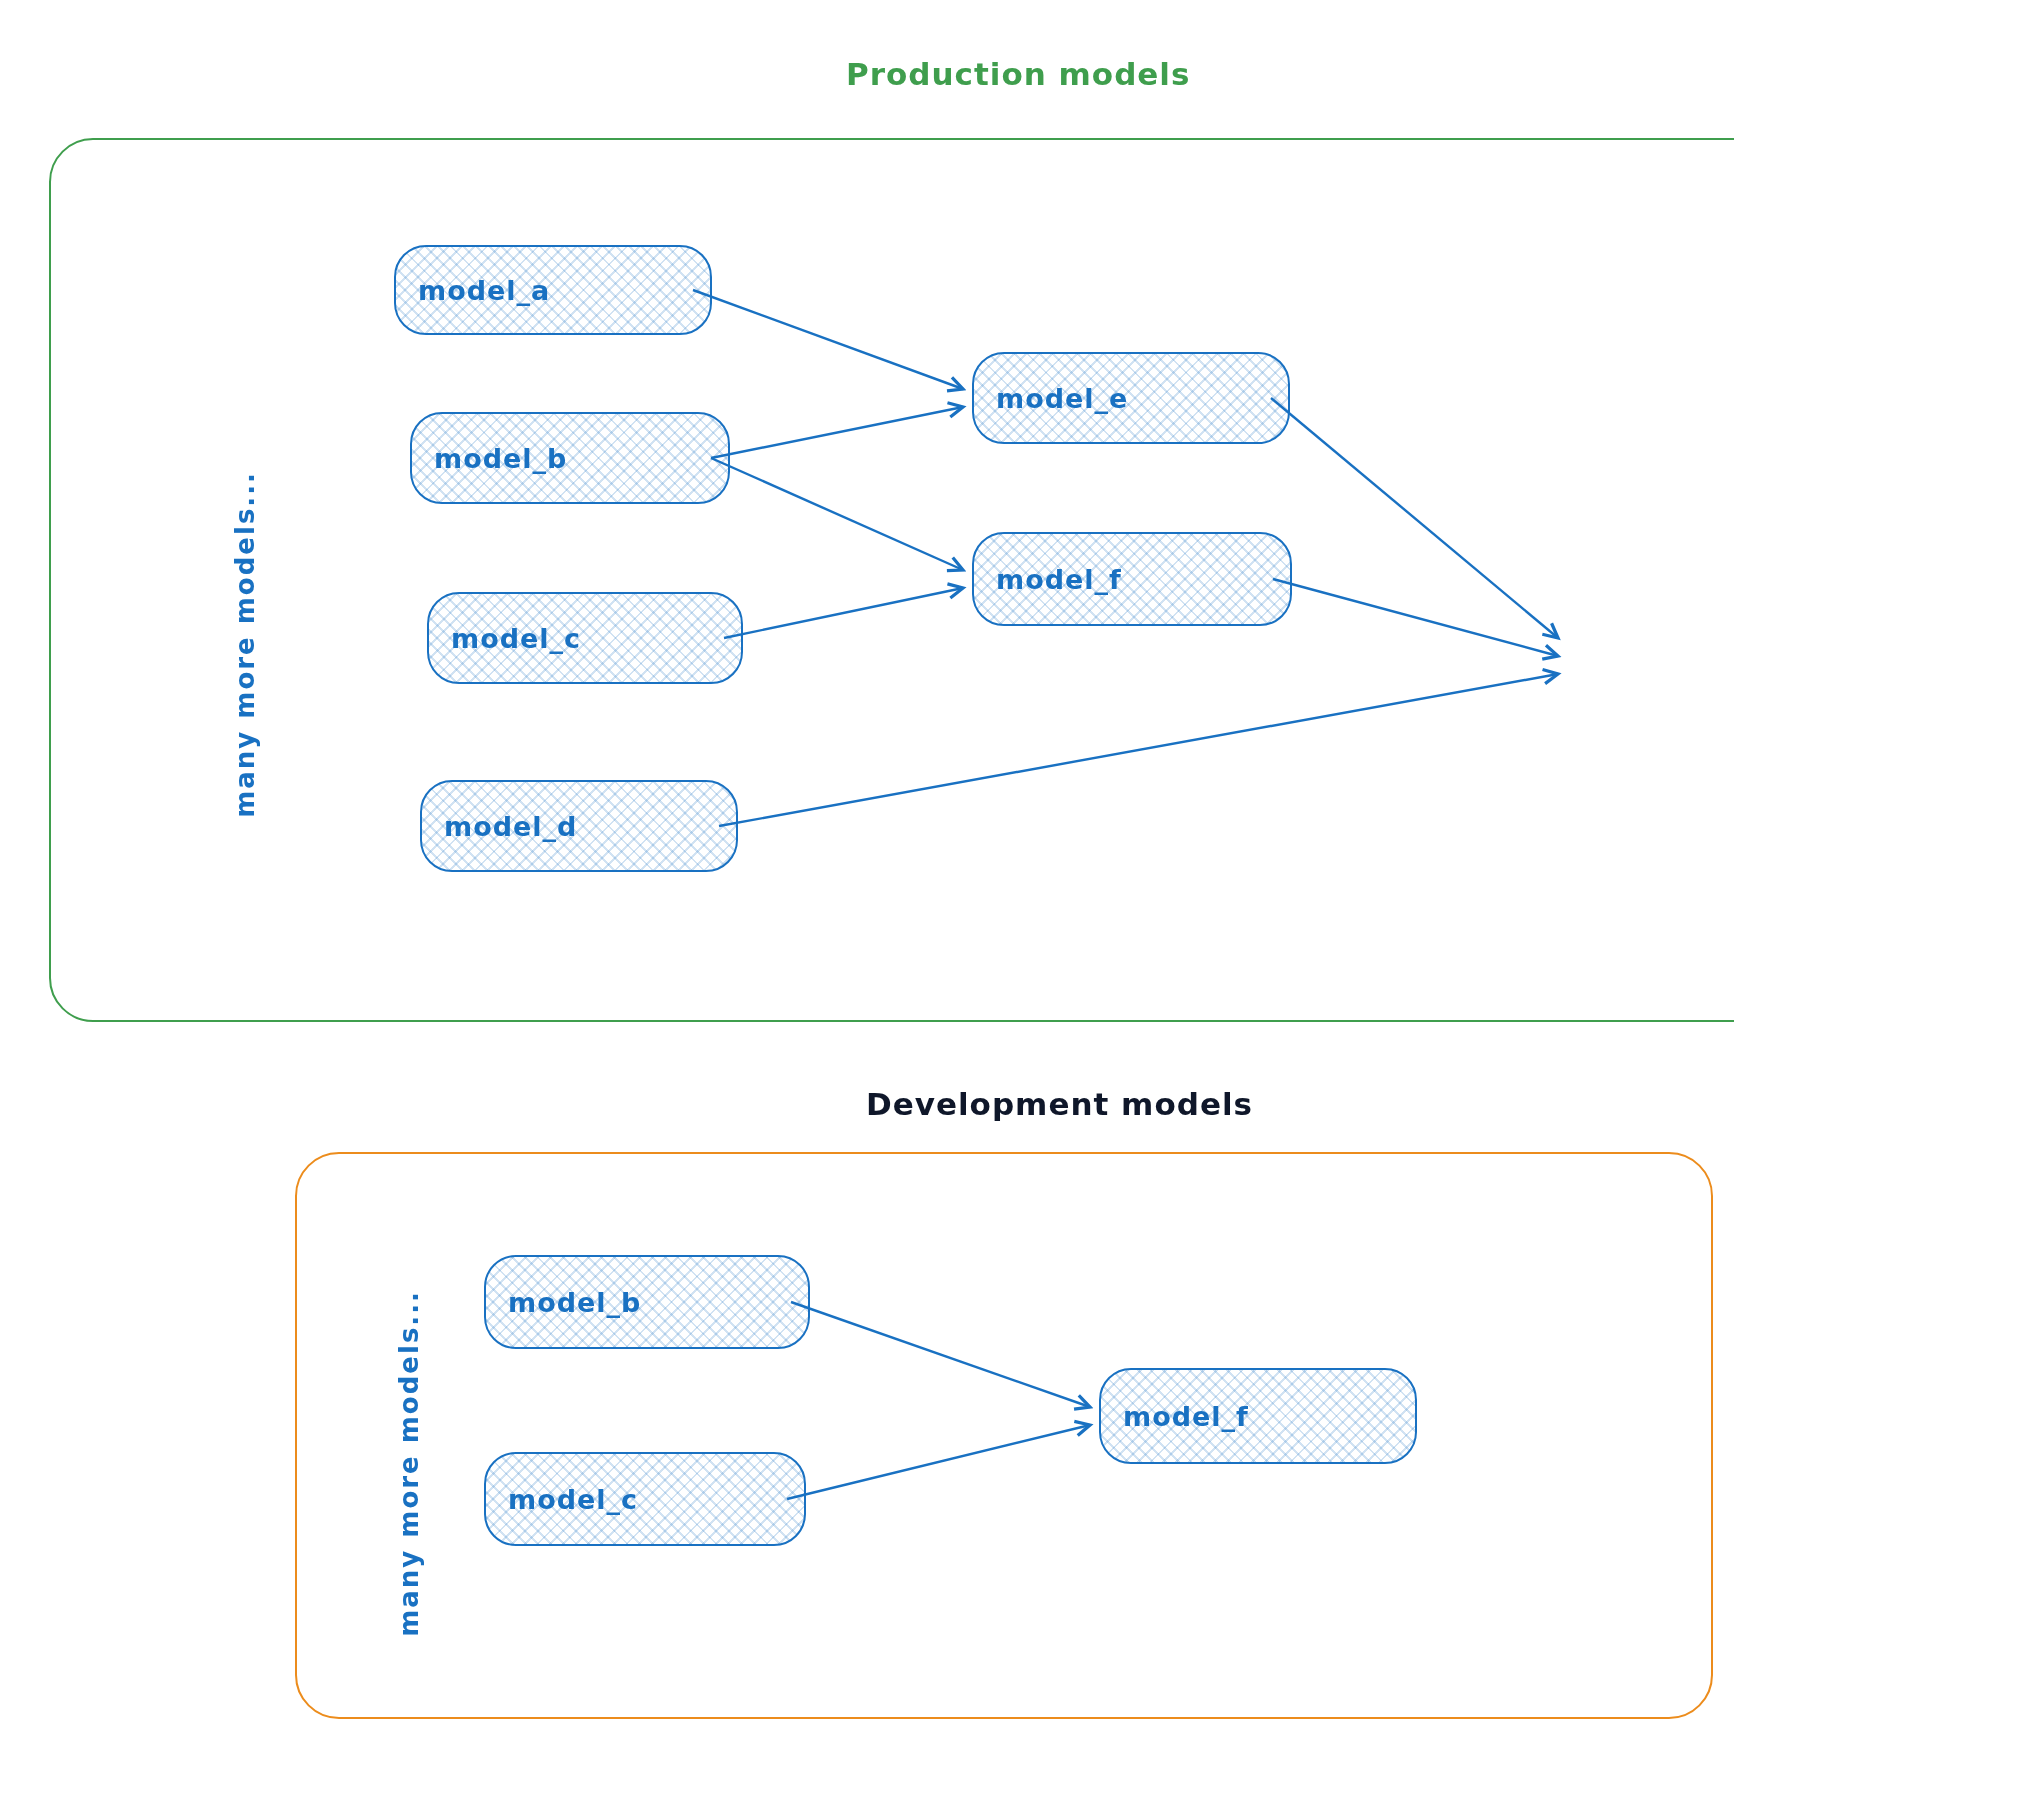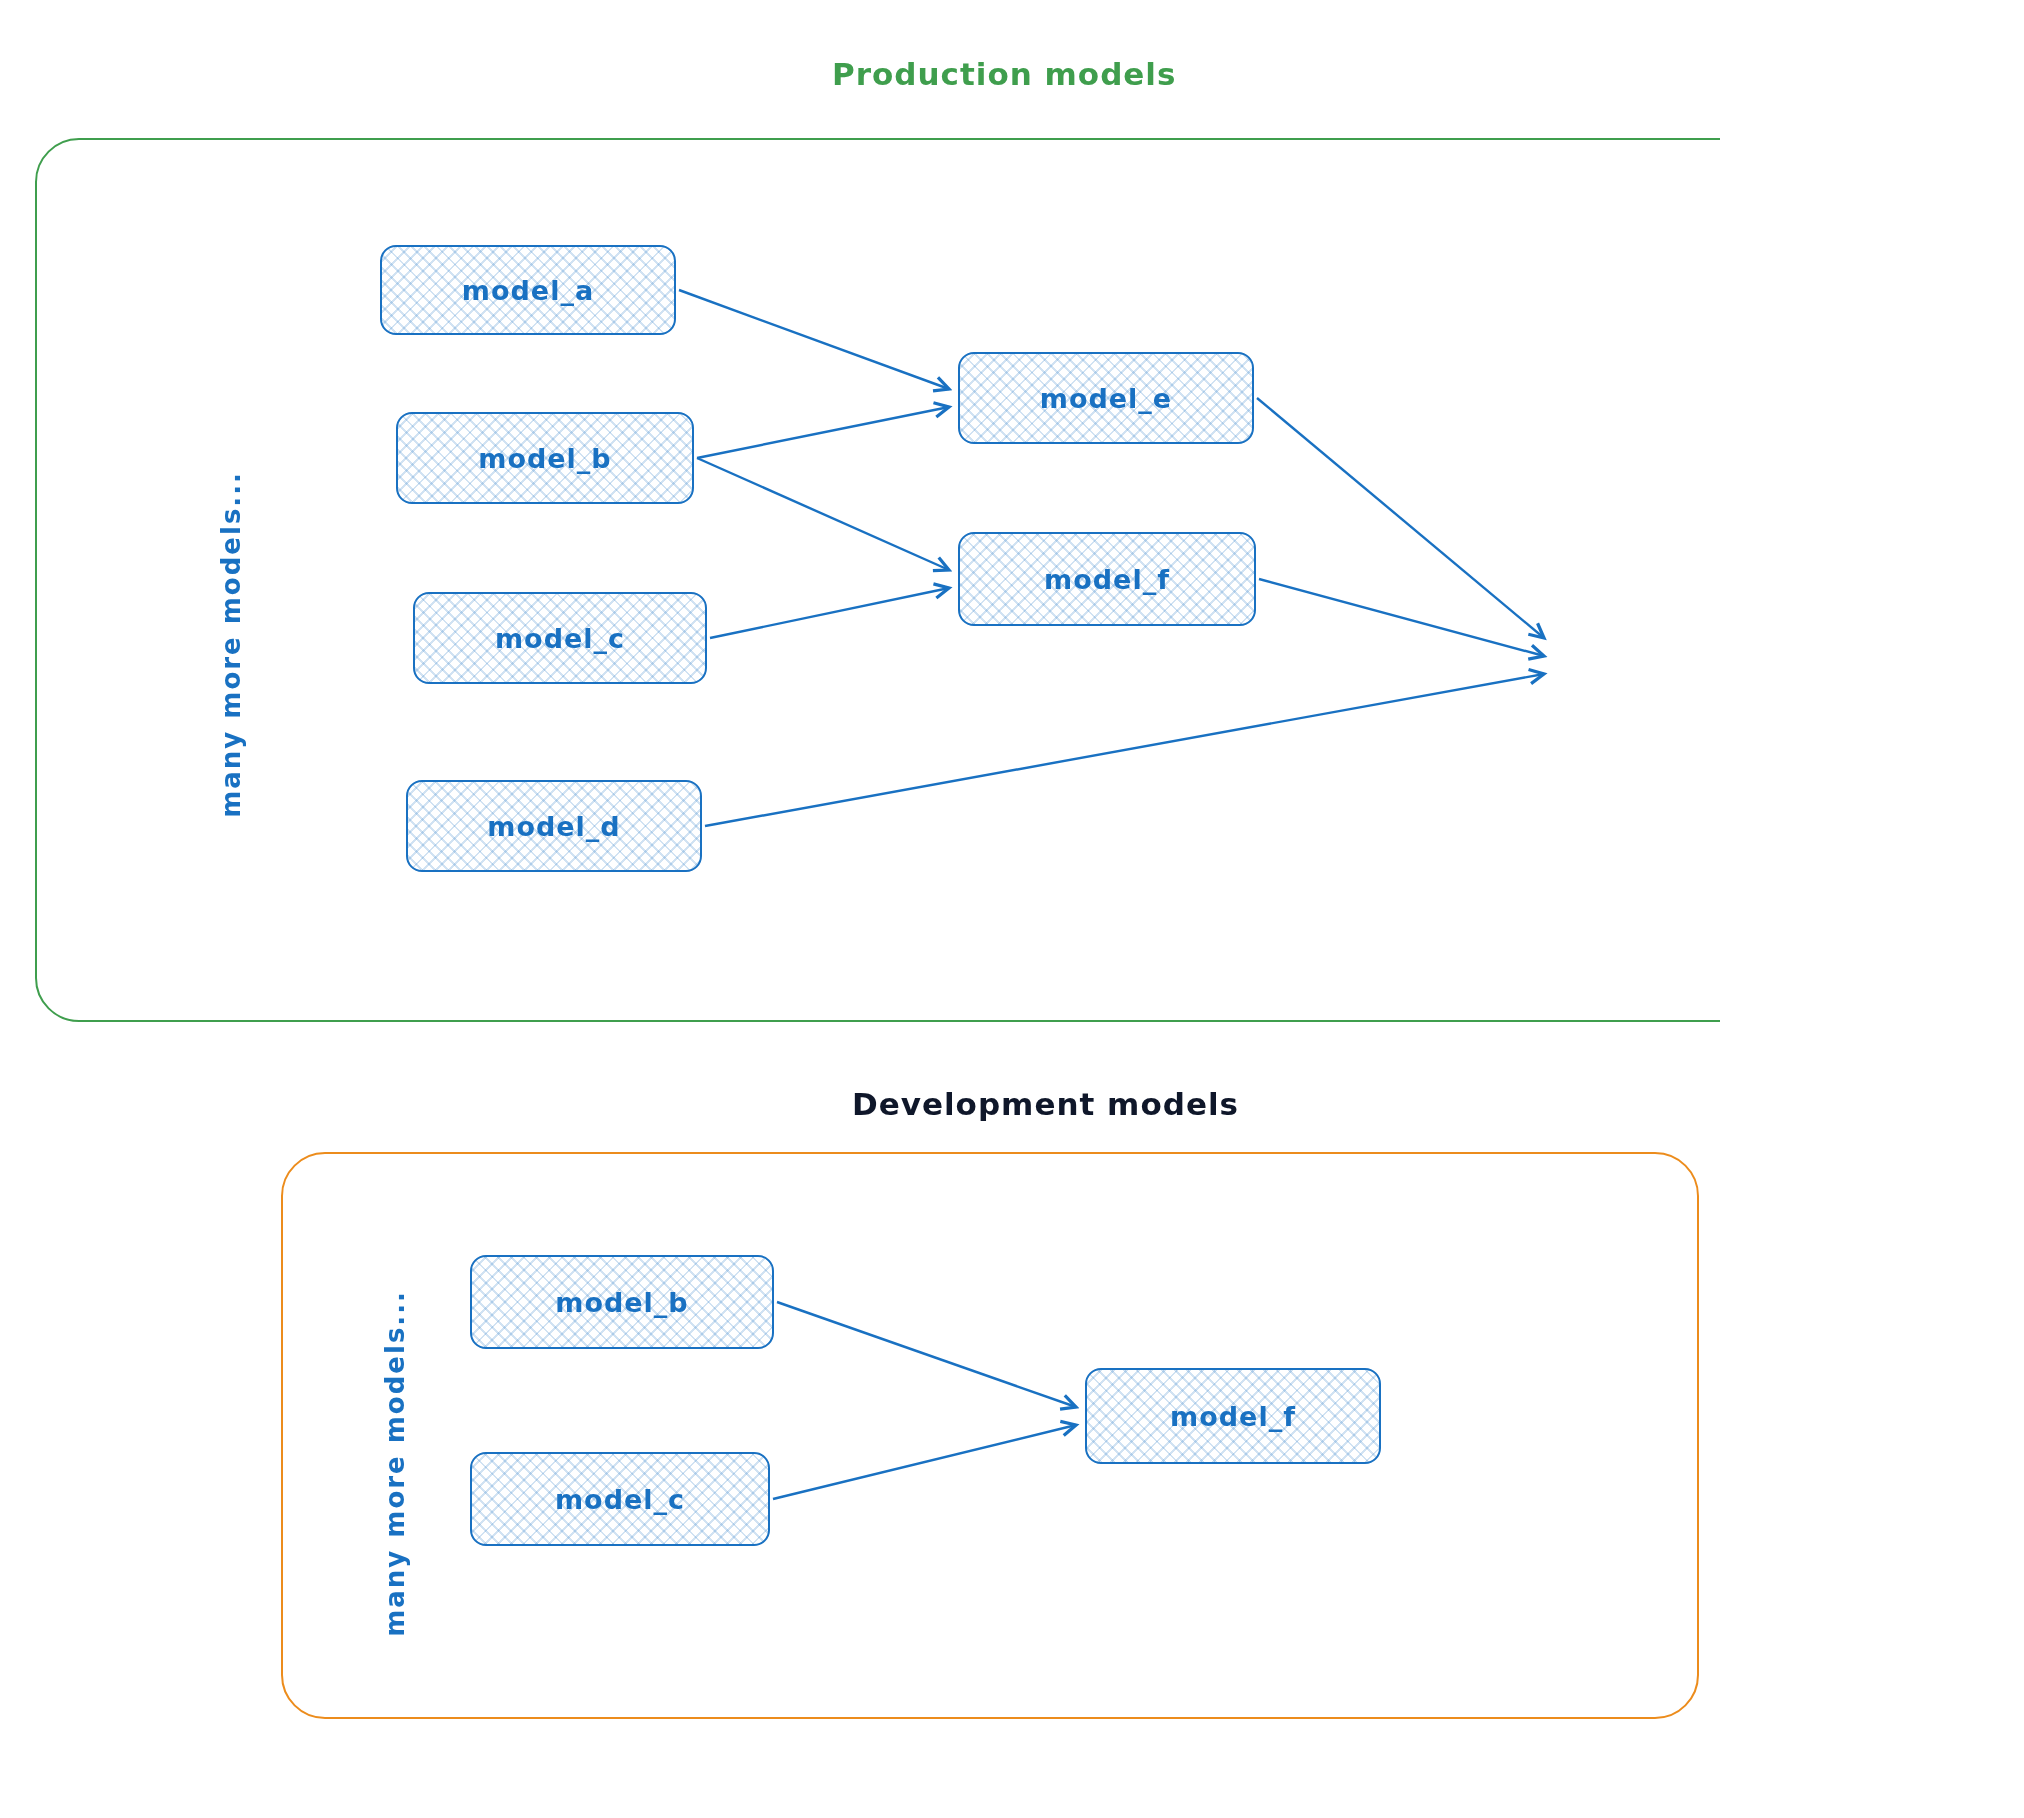--- a/index.html
+++ b/index.html
@@ -2,20 +2,21 @@
 <html><head>
 <meta charset="utf-8">
 <style>
   html,body{margin:0;padding:0;background:#ffffff;}
   #canvas{
     position:relative;
     width:1720px;height:1818px;
     background:#ffffff;
     font-family:"DejaVu Sans", sans-serif;
     overflow:hidden;
+    margin-left:14px;
   }
   .frame{
     position:absolute;
     border:2px solid;
     border-radius:44px;
     background:transparent;
   }
   .frame-production{left:35px;top:138px;width:1936px;height:880px;border-color:#3f9e4d;}
   .frame-development{left:281px;top:1152px;width:1414px;height:563px;border-color:#ec8c1c;}
   .section-title{
@@ -34,27 +35,28 @@
     color:#1971c2;
     font-size:26px;
     font-weight:bold;
     letter-spacing:2px;
     white-space:nowrap;
   }
   .side-production{left:216px;top:471px;}
   .side-development{left:380px;top:1290px;}
   .node{
     position:absolute;
-    display:flex;align-items:center;justify-content:center;
+    display:flex;align-items:center;justify-content:flex-start;
     border:2.5px solid #1971c2;
-    border-radius:16px;
+    border-radius:32px;
     background:
       repeating-linear-gradient(45deg, rgba(25,113,194,0.20) 0 2px, transparent 2px 9px),
       repeating-linear-gradient(135deg, rgba(25,113,194,0.20) 0 2px, transparent 2px 9px),
       #ffffff;
+    padding-left: 22px;
   }
   .node-label{
     color:#1971c2;
     font-size:27px;
     font-weight:bold;
     letter-spacing:1px;
   }
   .n-prod-a{left:380px;top:245px;width:292px;height:86px}
   .n-prod-b{left:396px;top:412px;width:294px;height:88px}
   .n-prod-c{left:413px;top:592px;width:290px;height:88px}

